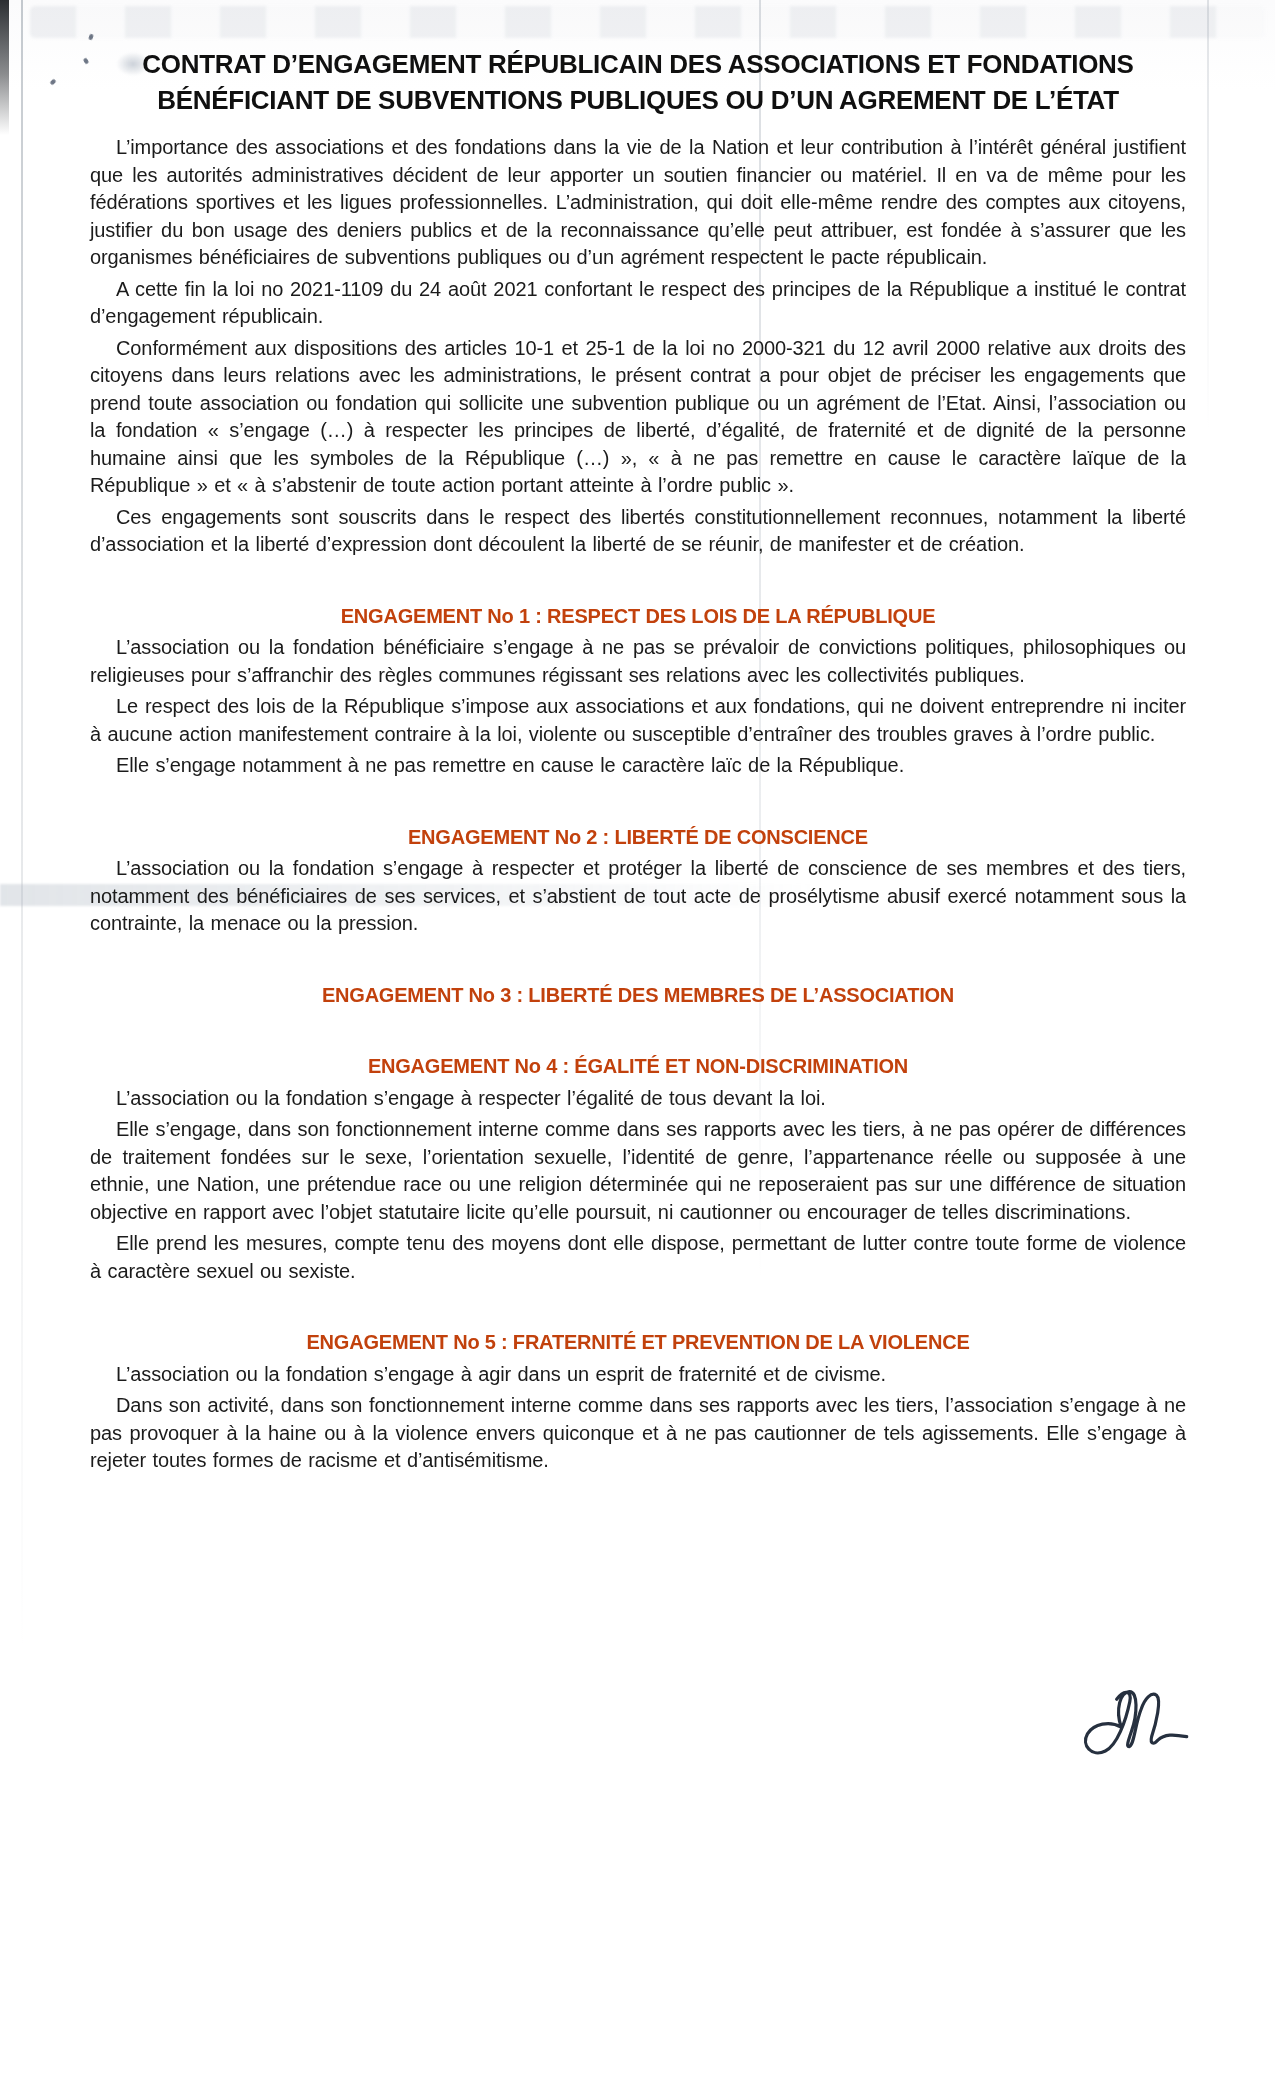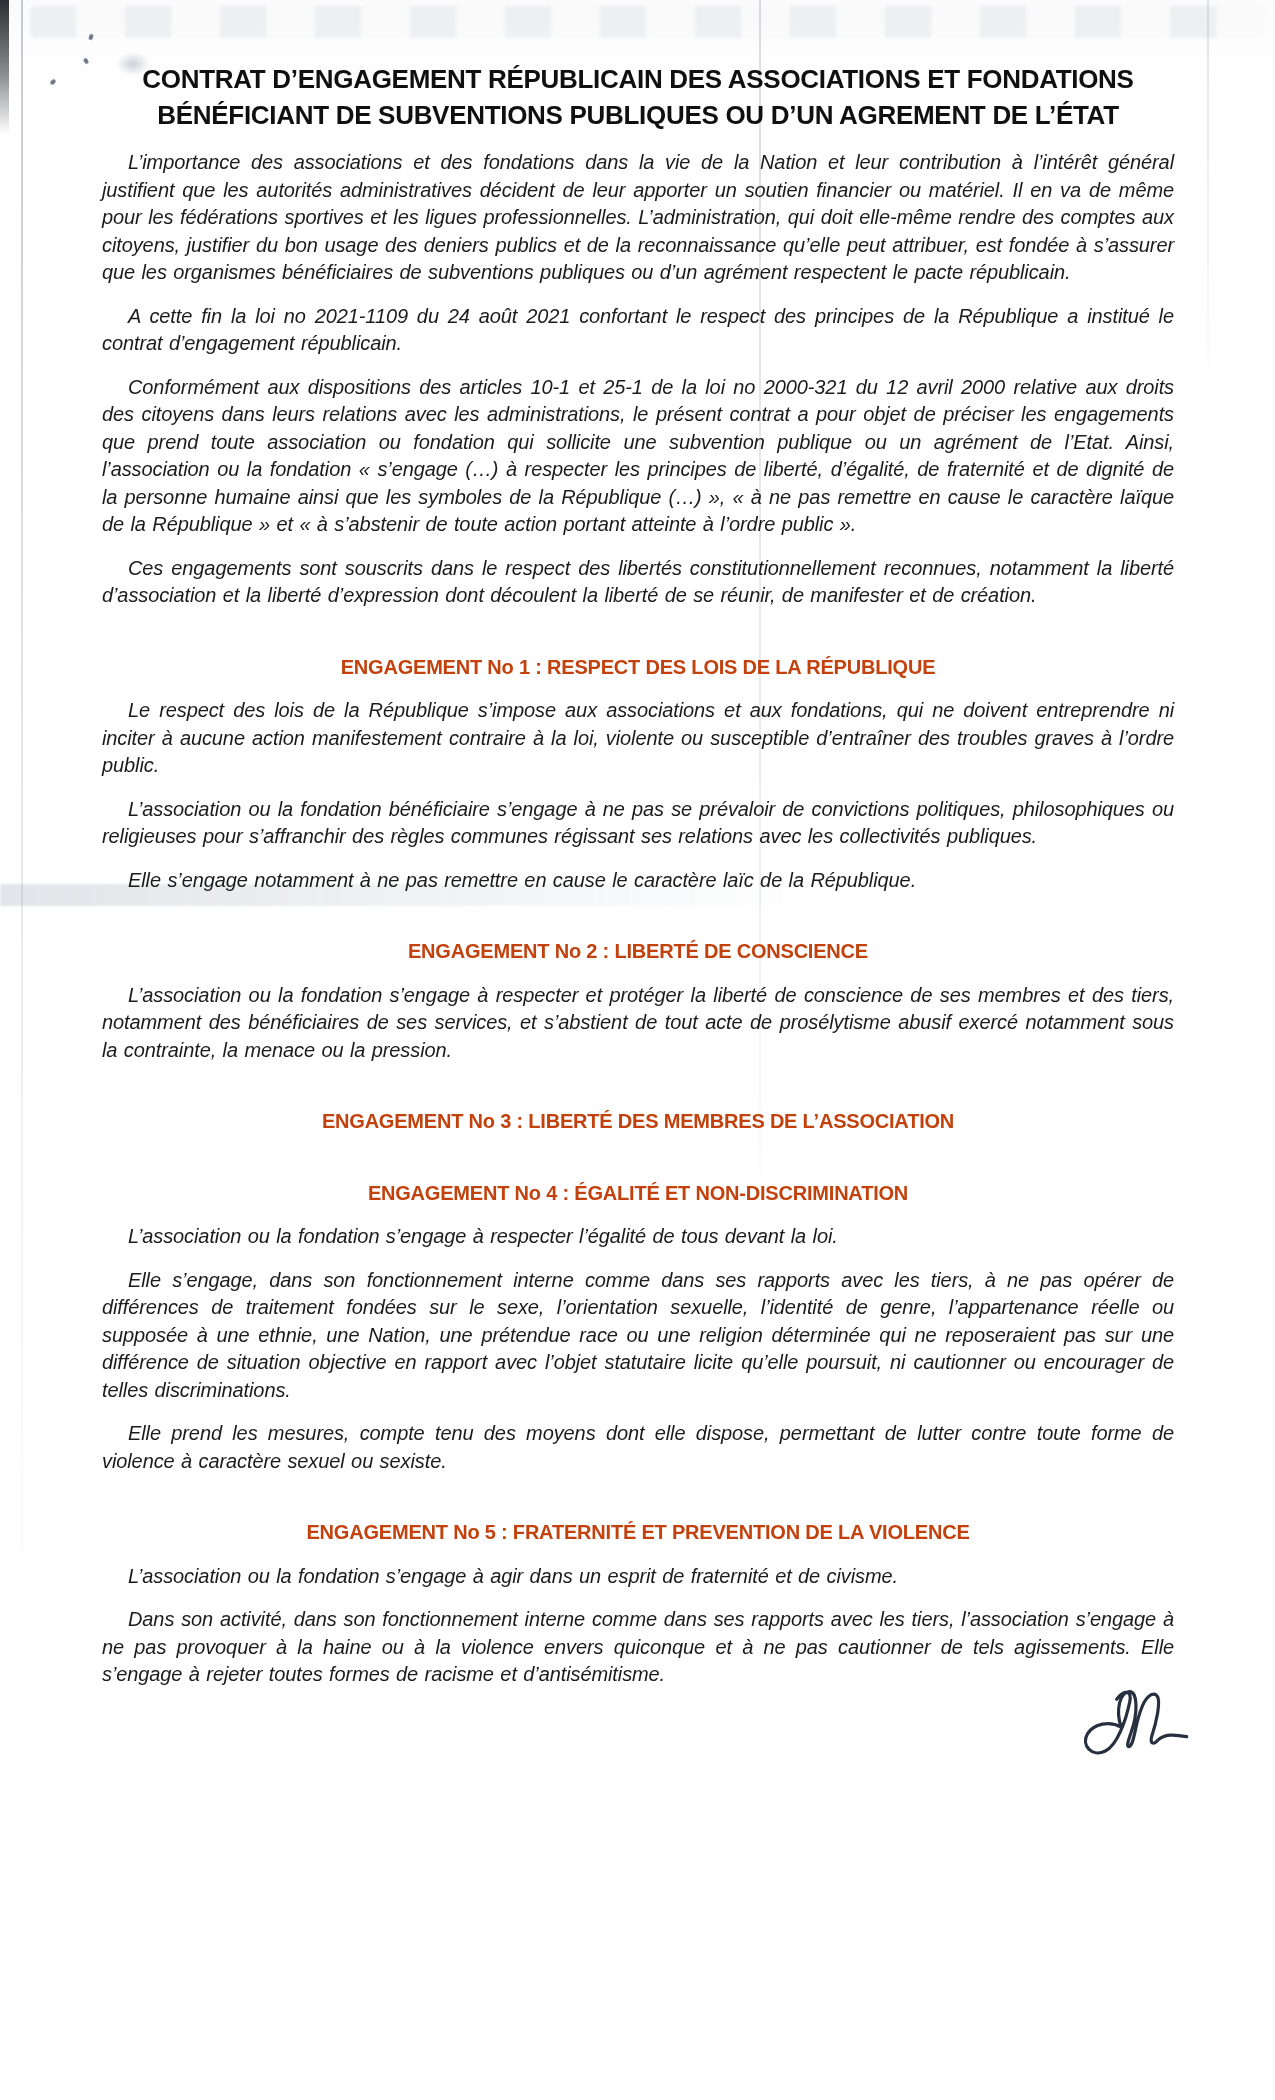--- a/index.html
+++ b/index.html
@@ -50,31 +50,31 @@
   .smudge-a { left:116px; top:52px; width:34px; height:24px;
     background:radial-gradient(ellipse at center, rgba(120,135,155,0.38) 0%, rgba(120,135,155,0) 70%);
     filter:blur(1px); }
   .speck { width:4px; height:6px; background:rgba(60,72,92,0.75); border-radius:2px; filter:blur(0.4px); }
   .speck-1 { left:89px; top:34px; transform:rotate(20deg); }
   .speck-2 { left:84px; top:58px; transform:rotate(-30deg); }
   .speck-3 { left:51px; top:79px; transform:rotate(45deg); }
 
   
   .doc {
-    position:absolute; left:86px; top:61px; width:1104px;
+    position:absolute; left:86px; top:46px; width:1104px;
   }
   .title { 
     text-align:center; font-weight:bold; color:#101010;
     font-size:26px; line-height:36px; letter-spacing:-0.3px;
   }
   .body-text { margin-top:16px; }
   p.para {
-    margin:16px; font-size:20px; line-height:27.5px;
+    margin:4px; font-size:20px; line-height:27.5px;
     text-align:justify; text-indent:26px;
-    letter-spacing:-0.1px; word-spacing:1px;font-style:italic;
+    letter-spacing:-0.1px; word-spacing:1px;
   }
   p.para.center { text-align:center; text-indent:0; }
   h2.engagement-heading {
     margin:44px 0 2px 0; font-size:20px; line-height:27.5px;
     text-align:center; font-weight:bold; color:#c2410c; letter-spacing:-0.2px;
   }
 
   
   .signature {
     position:absolute; left:1072px; top:1678px; width:140px; height:92px;
@@ -103,22 +103,22 @@
     <div>BÉNÉFICIANT DE SUBVENTIONS PUBLIQUES OU D’UN AGREMENT DE L’ÉTAT</div>
   </div>
 
   <div class="body-text">
     <p class="para">L’importance des associations et des fondations dans la vie de la Nation et leur contribution à l’intérêt général justifient que les autorités administratives décident de leur apporter un soutien financier ou matériel. Il en va de même pour les fédérations sportives et les ligues professionnelles. L’administration, qui doit elle-même rendre des comptes aux citoyens, justifier du bon usage des deniers publics et de la reconnaissance qu’elle peut attribuer, est fondée à s’assurer que les organismes bénéficiaires de subventions publiques ou d’un agrément respectent le pacte républicain.</p>
     <p class="para">A cette fin la loi no 2021-1109 du 24 août 2021 confortant le respect des principes de la République a institué le contrat d’engagement républicain.</p>
     <p class="para">Conformément aux dispositions des articles 10-1 et 25-1 de la loi no 2000-321 du 12 avril 2000 relative aux droits des citoyens dans leurs relations avec les administrations, le présent contrat a pour objet de préciser les engagements que prend toute association ou fondation qui sollicite une subvention publique ou un agrément de l’Etat. Ainsi, l’association ou la fondation « s’engage (…) à respecter les principes de liberté, d’égalité, de fraternité et de dignité de la personne humaine ainsi que les symboles de la République (…) », « à ne pas remettre en cause le caractère laïque de la République » et « à s’abstenir de toute action portant atteinte à l’ordre public ».</p>
     <p class="para">Ces engagements sont souscrits dans le respect des libertés constitutionnellement reconnues, notamment la liberté d’association et la liberté d’expression dont découlent la liberté de se réunir, de manifester et de création.</p>
 
     <h2 class="engagement-heading">ENGAGEMENT No 1 : RESPECT DES LOIS DE LA RÉPUBLIQUE</h2>
+    <p class="para">L’association ou la fondation bénéficiaire s’engage à ne pas se prévaloir de convictions politiques, philosophiques ou religieuses pour s’affranchir des règles communes régissant ses relations avec les collectivités publiques.</p>
     <p class="para">Le respect des lois de la République s’impose aux associations et aux fondations, qui ne doivent entreprendre ni inciter à aucune action manifestement contraire à la loi, violente ou susceptible d’entraîner des troubles graves à l’ordre public.</p>
-    <p class="para">L’association ou la fondation bénéficiaire s’engage à ne pas se prévaloir de convictions politiques, philosophiques ou religieuses pour s’affranchir des règles communes régissant ses relations avec les collectivités publiques.</p>
     <p class="para">Elle s’engage notamment à ne pas remettre en cause le caractère laïc de la République.</p>
 
     <h2 class="engagement-heading">ENGAGEMENT No 2 : LIBERTÉ DE CONSCIENCE</h2>
     <p class="para">L’association ou la fondation s’engage à respecter et protéger la liberté de conscience de ses membres et des tiers, notamment des bénéficiaires de ses services, et s’abstient de tout acte de prosélytisme abusif exercé notamment sous la contrainte, la menace ou la pression.</p>
 
     <h2 class="engagement-heading">ENGAGEMENT No 3 : LIBERTÉ DES MEMBRES DE L’ASSOCIATION</h2>
 
     <h2 class="engagement-heading">ENGAGEMENT No 4 : ÉGALITÉ ET NON-DISCRIMINATION</h2>
     <p class="para">L’association ou la fondation s’engage à respecter l’égalité de tous devant la loi.</p>
     <p class="para">Elle s’engage, dans son fonctionnement interne comme dans ses rapports avec les tiers, à ne pas opérer de différences de traitement fondées sur le sexe, l’orientation sexuelle, l’identité de genre, l’appartenance réelle ou supposée à une ethnie, une Nation, une prétendue race ou une religion déterminée qui ne reposeraient pas sur une différence de situation objective en rapport avec l’objet statutaire licite qu’elle poursuit, ni cautionner ou encourager de telles discriminations.</p>

